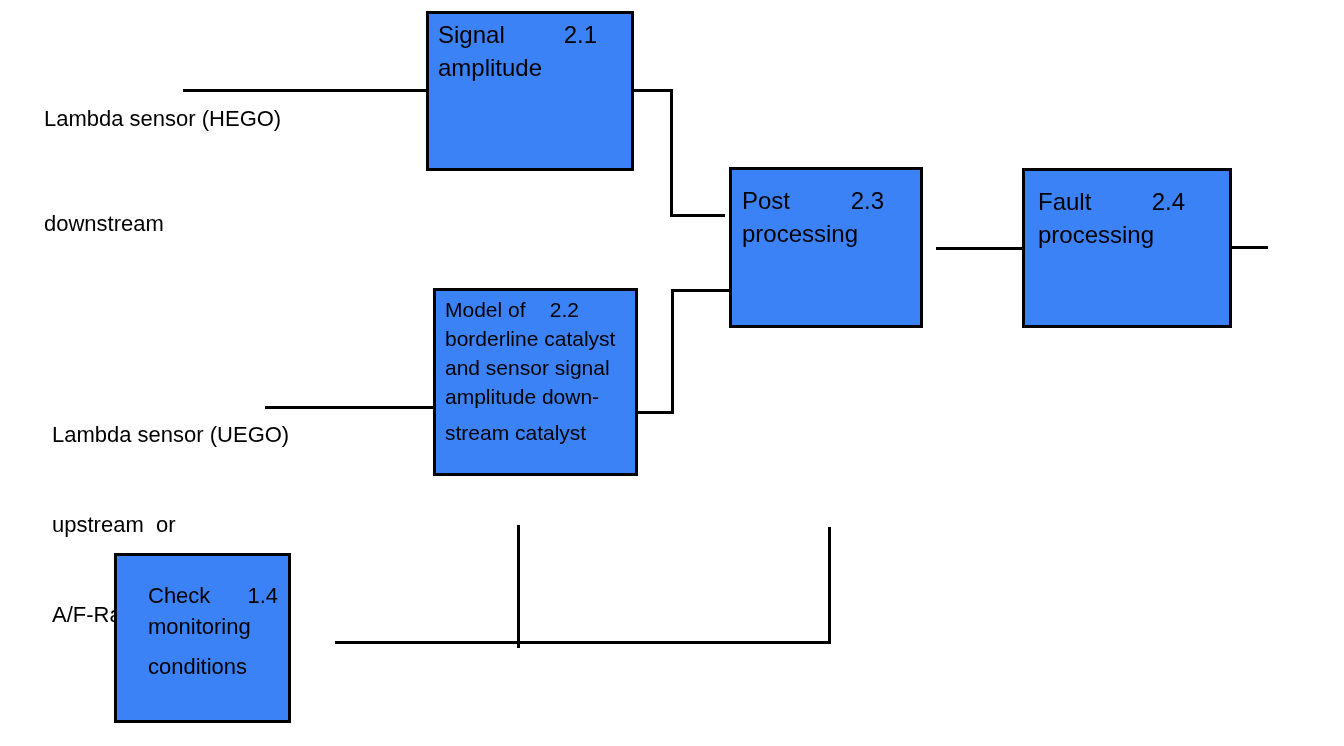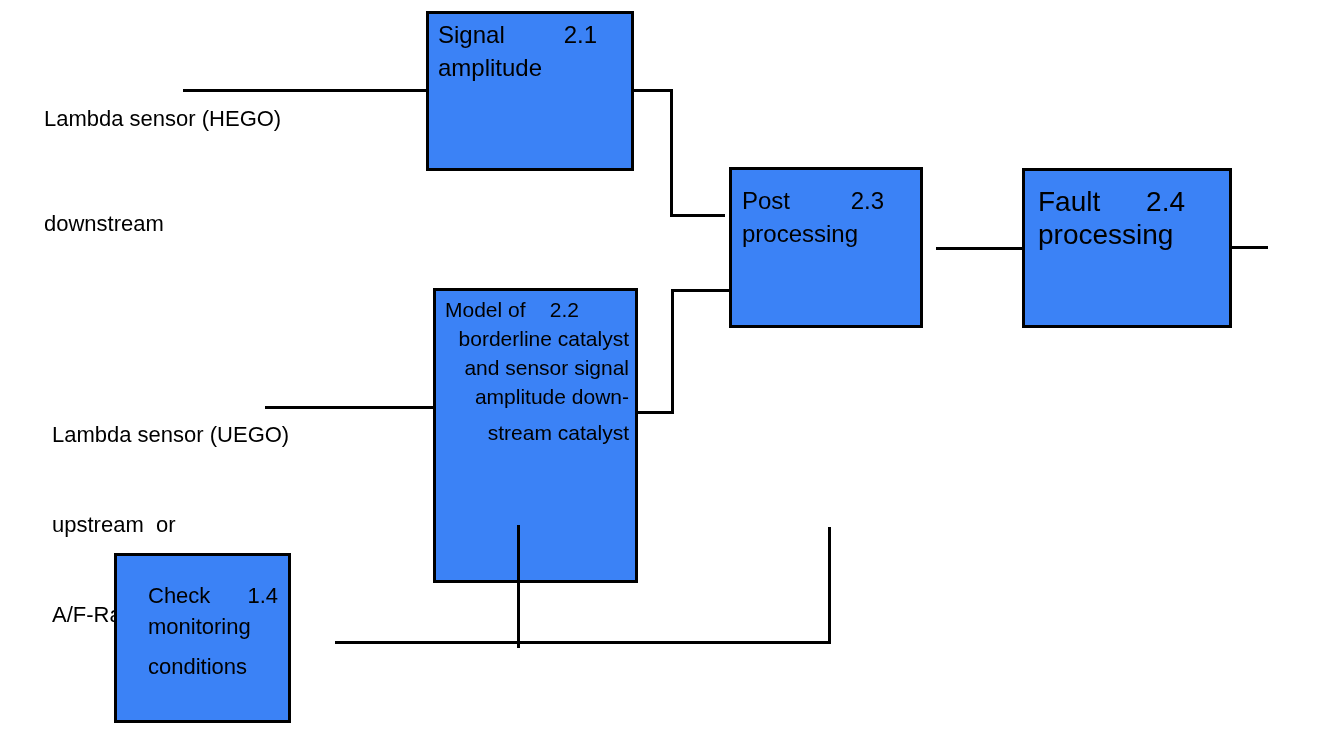--- a/index.html
+++ b/index.html
@@ -29,23 +29,23 @@
     align-items: baseline;
     white-space: pre;
   }
   .box .bline { white-space: pre; }
 
   .box-signal { left: 426px; top: 11px;  width: 208px; height: 160px;
                 font-size: 24px; line-height: 33px; padding: 4px 34px 0 9px; }
   .box-post   { left: 729px; top: 167px; width: 194px; height: 161px;
                 font-size: 24px; line-height: 33px; padding: 14px 36px 0 10px; }
   .box-fault  { left: 1022px; top: 168px; width: 210px; height: 160px;
-                font-size: 28px; line-height: 33px; padding: 14px 44px 0 13px; }
-  .box-model  { left: 433px; top: 288px; width: 205px; height: 295px;
-                font-size: 21px; line-height: 29px; padding: 4px 56px 0 9px; text-align: right; }
+                font-size: 24px; line-height: 33px; padding: 14px 44px 0 13px; }
+  .box-model  { left: 433px; top: 288px; width: 205px; height: 188px;
+                font-size: 21px; line-height: 29px; padding: 4px 56px 0 9px; }
   .box-model .bline { margin-right: -50px; }
   .box-model .gap-line { margin-top: 7px; }
   .box-check  { left: 114px; top: 553px; width: 177px; height: 170px;
                 font-size: 22px; line-height: 31px; padding: 24px 10px 0 31px; }
   .box-check .gap-line { margin-top: 9px; }
 
   
   .txt { position: absolute; white-space: pre; }
   .lbl-hego { left: 44px;  top: 31px;  font-size: 22px; line-height: 35px; }
   .lbl-uego { left: 52px;  top: 360px; font-size: 22px; line-height: 30px; }

